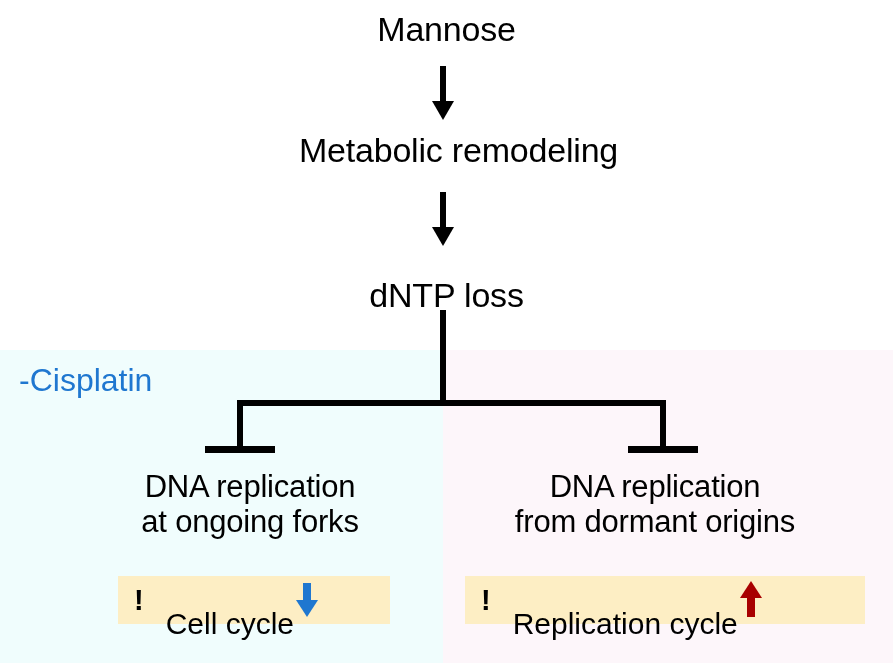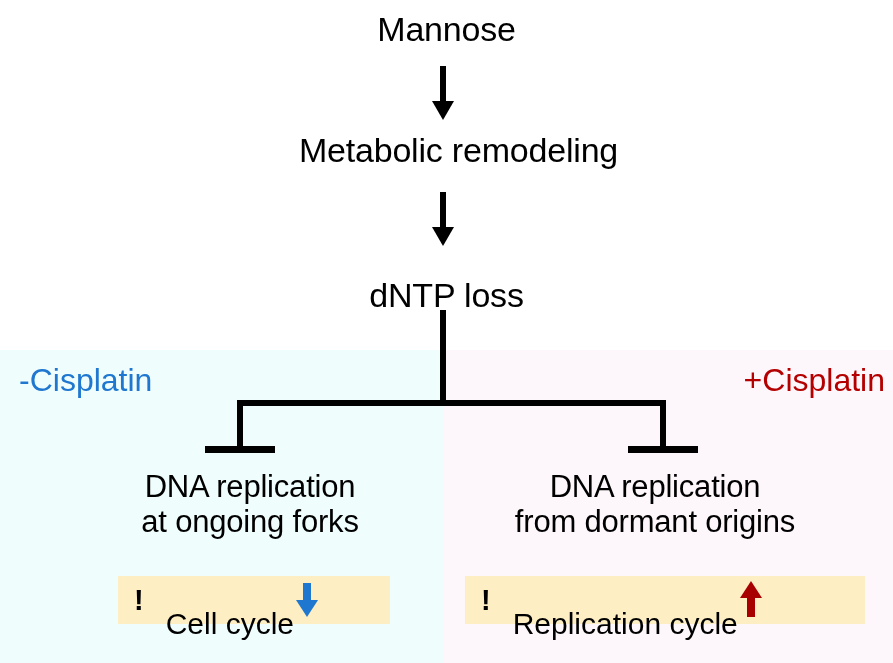--- a/index.html
+++ b/index.html
@@ -166,21 +166,20 @@
   <div class="node node-dntp">dNTP loss</div>
 
   <div class="line stem-main"></div>
   <div class="line branch-h"></div>
   <div class="line branch-v-l"></div>
   <div class="line branch-v-r"></div>
   <div class="line tbar-l"></div>
   <div class="line tbar-r"></div>
 
   <div class="cond-label cond-minus">-Cisplatin</div>
-  <div class="cond-label cond-plus">+Cisplatin</div>
 
   <div class="node node-left-outcome">DNA replication
 at ongoing forks</div>
   <div class="node node-right-outcome">DNA replication
 from dormant origins</div>
 
   <div class="callout callout-left">
     <span class="bang">!</span>
     <span class="callout-text">Cell cycle</span>
     <span class="trend-arrow trend-down">

